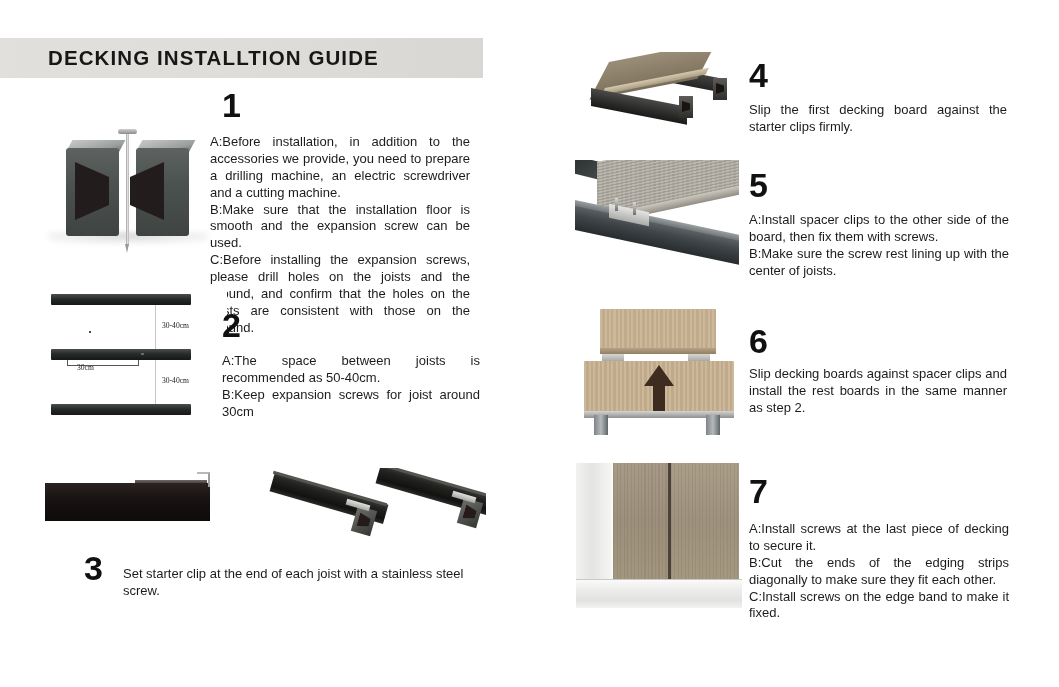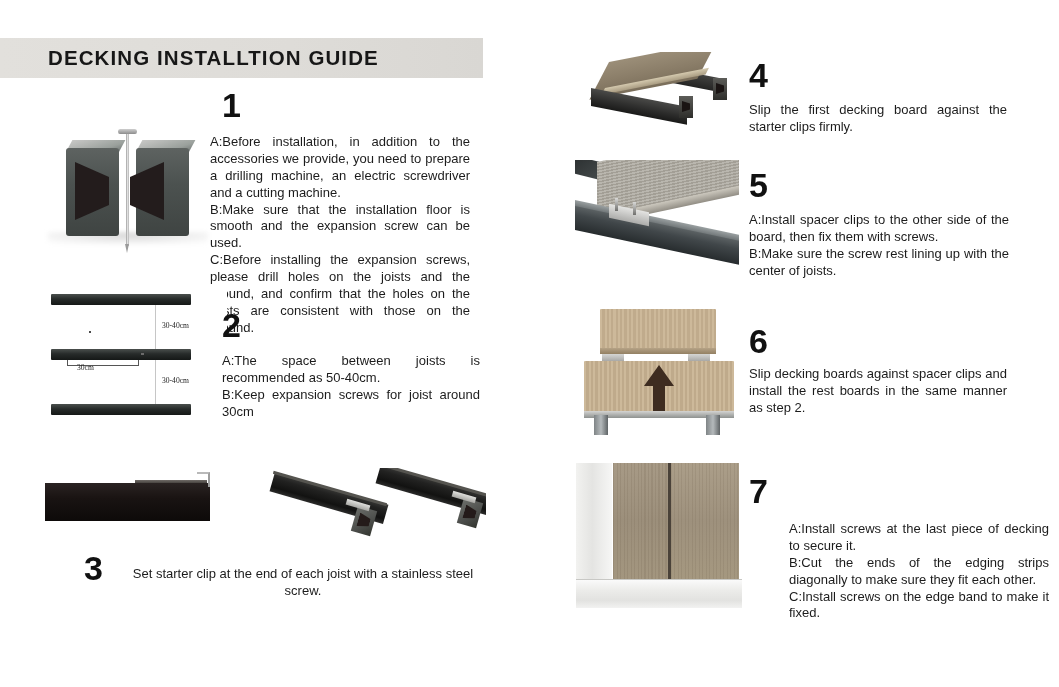--- a/index.html
+++ b/index.html
@@ -43,21 +43,21 @@
     letter-spacing: -0.5px;
   }
   .step-text {
     position: absolute;
     font-size: 13px;
     line-height: 1.30;
     color: #1c1c1c;
     text-align: justify;
     white-space: pre-line;
   }
-  .step-text.nojust { text-align: center; }
+  .step-text.nojust { text-align: left; }
 
   .photo {
     position: absolute;
     overflow: hidden;
     background: #ffffff;
   }
 
   
   #photo-1 { left: 42px; top: 96px; width: 172px; height: 162px; }
   #p1-ground {
@@ -459,15 +459,15 @@
 <div class="step-text" style="left:749px; top:366px; width:258px;">Slip decking boards against spacer clips and install the rest boards in the same manner as step 2.</div>
 
 <div class="photo" id="photo-7">
   <div id="p7-left-strip"></div>
   <div id="p7-board-1"></div>
   <div id="p7-board-2"></div>
   <div id="p7-seam"></div>
   <div id="p7-edge-band"></div>
 </div>
 <div class="step-num" style="left:749px; top:474px;">7</div>
-<div class="step-text" style="left:749px; top:521px; width:260px;margin-left:40px;">A:Install screws at the last piece of decking to secure it.
+<div class="step-text" style="left:749px; top:521px; width:260px;">A:Install screws at the last piece of decking to secure it.
 B:Cut the ends of the edging strips diagonally to make sure they fit each other.
 C:Install screws on the edge band to make it fixed.</div>
 
 </body></html>

